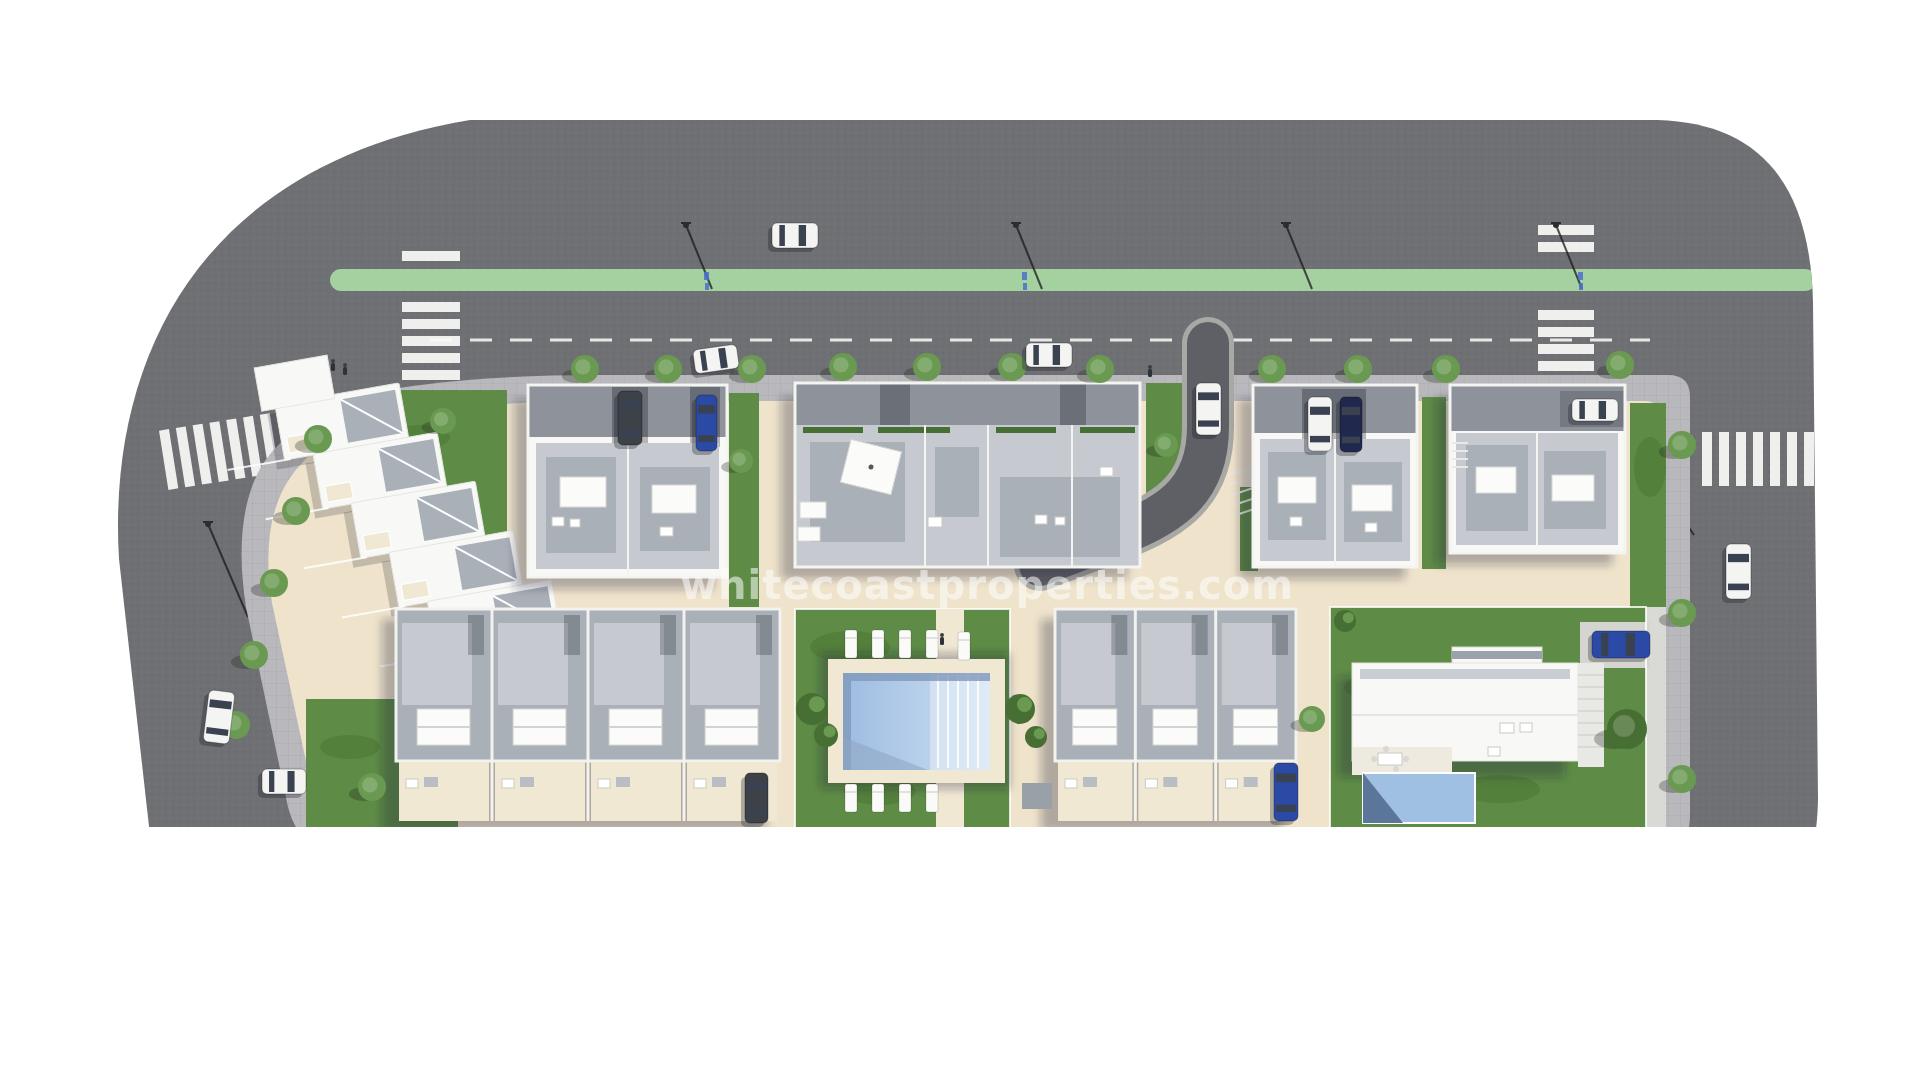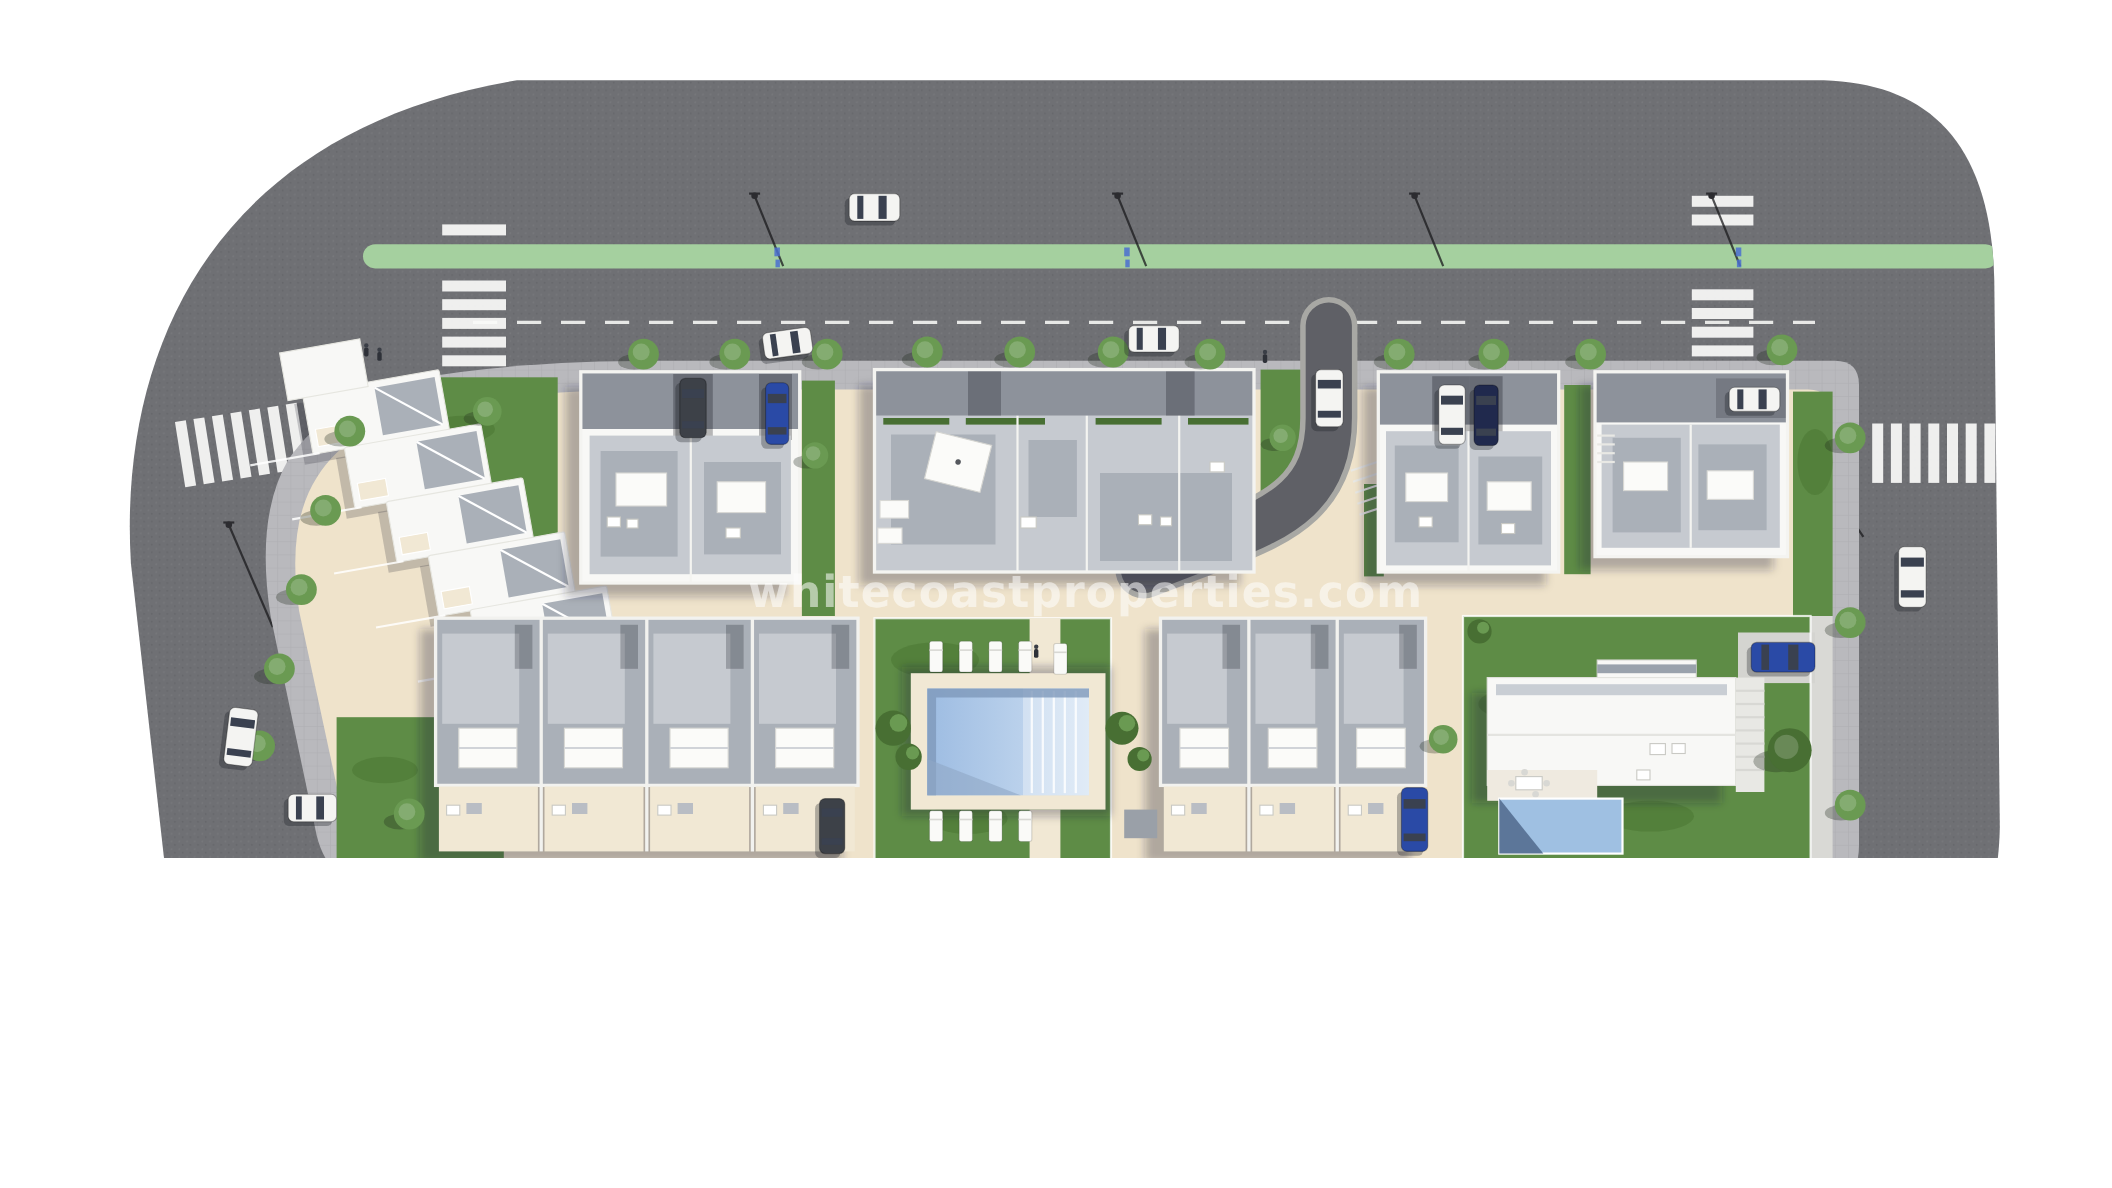--- a/index.html
+++ b/index.html
@@ -1,16 +1,16 @@
 <!DOCTYPE html>
 <html style="--background: #ffffff; --asphalt: #6f7074; --asphalt_dark: #5f6064; --sidewalk: #b9b9bd; --bike_lane: #a5d09f; --ground: #efe3cb; --deck: #f1e8d4; --lawn: #5e8c46; --lawn_dark: #46702f; --wall_white: #f8f8f6; --roof_light: #c6cad0; --roof_mid: #aab0b8; --roof_dark: #8d929b; --marking_white: #f5f5f3; --pool_light: #cfe0f2; --pool_mid: #9dbce2; --pool_shadow: #7e98ba; --tree_green: #6a9a52; --tree_dark: #486f33; --car_white: #f4f4f2; --car_blue: #2a4aa6; --car_navy: #20294d; --car_gray: #3d4148; --glass: #3a4150; --shadow: rgba(35,38,52,0.30);"><head>
 <meta charset="utf-8">
 <style>
   html,body{margin:0;padding:0;background:#ffffff;font-family:"DejaVu Sans",sans-serif;}
-  .stage{position:relative;width:1920px;height:780px;background:#e5e5e5;overflow:hidden;}
+  .stage{position:relative;width:1920px;height:780px;background:#eab308;overflow:hidden;margin-top:47px;}
   svg{display:block}
   .f-asph{fill:url(#asphTex)}
   .f-side{fill:url(#pavTex)}
   .f-ground{fill:var(--ground)}
   .f-lawn{fill:var(--lawn)}
   .f-white{fill:var(--wall_white)}
   .f-roofL{fill:var(--roof_light)}
   .f-roofM{fill:var(--roof_mid)}
   .f-roofD{fill:var(--roof_dark)}
   .f-deck{fill:var(--deck)}

